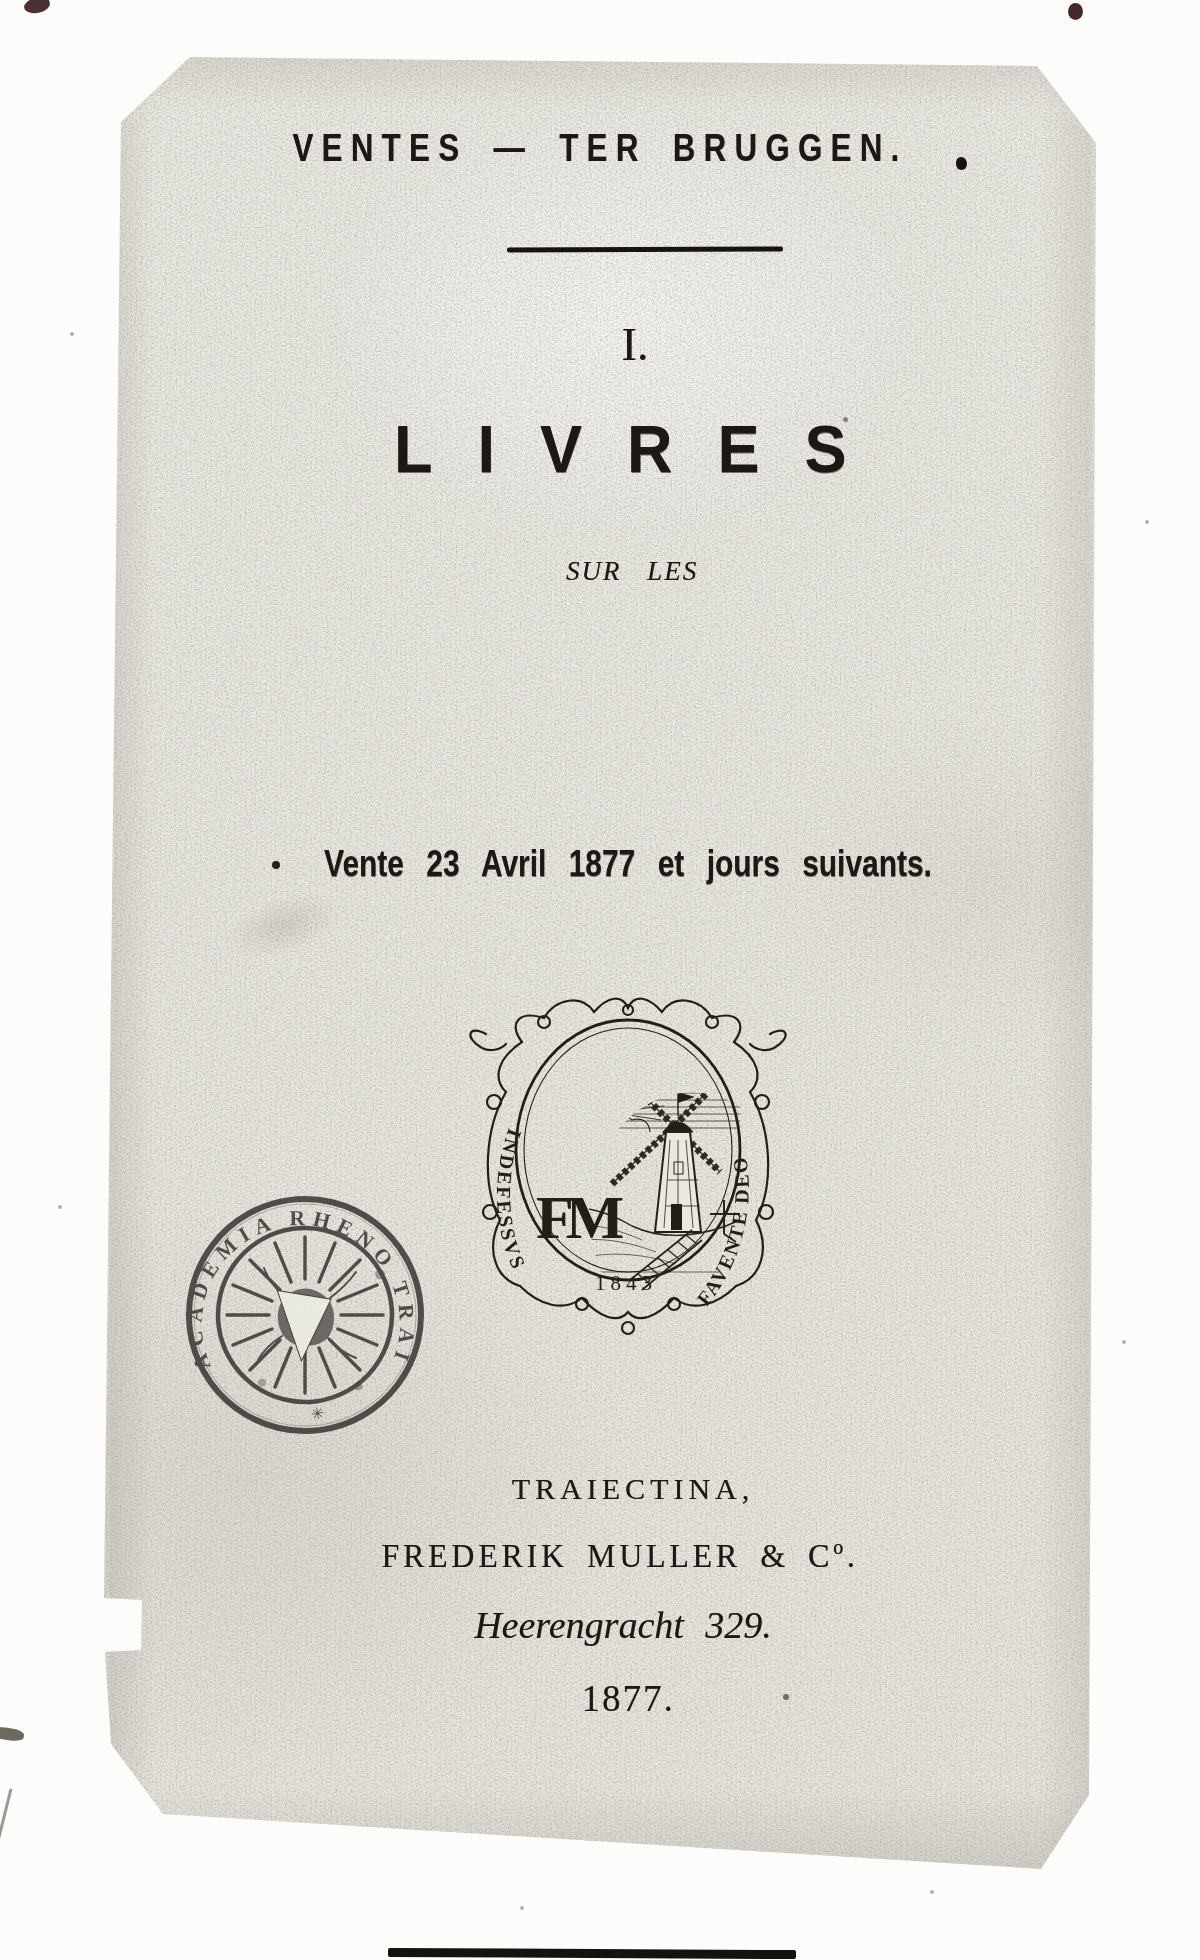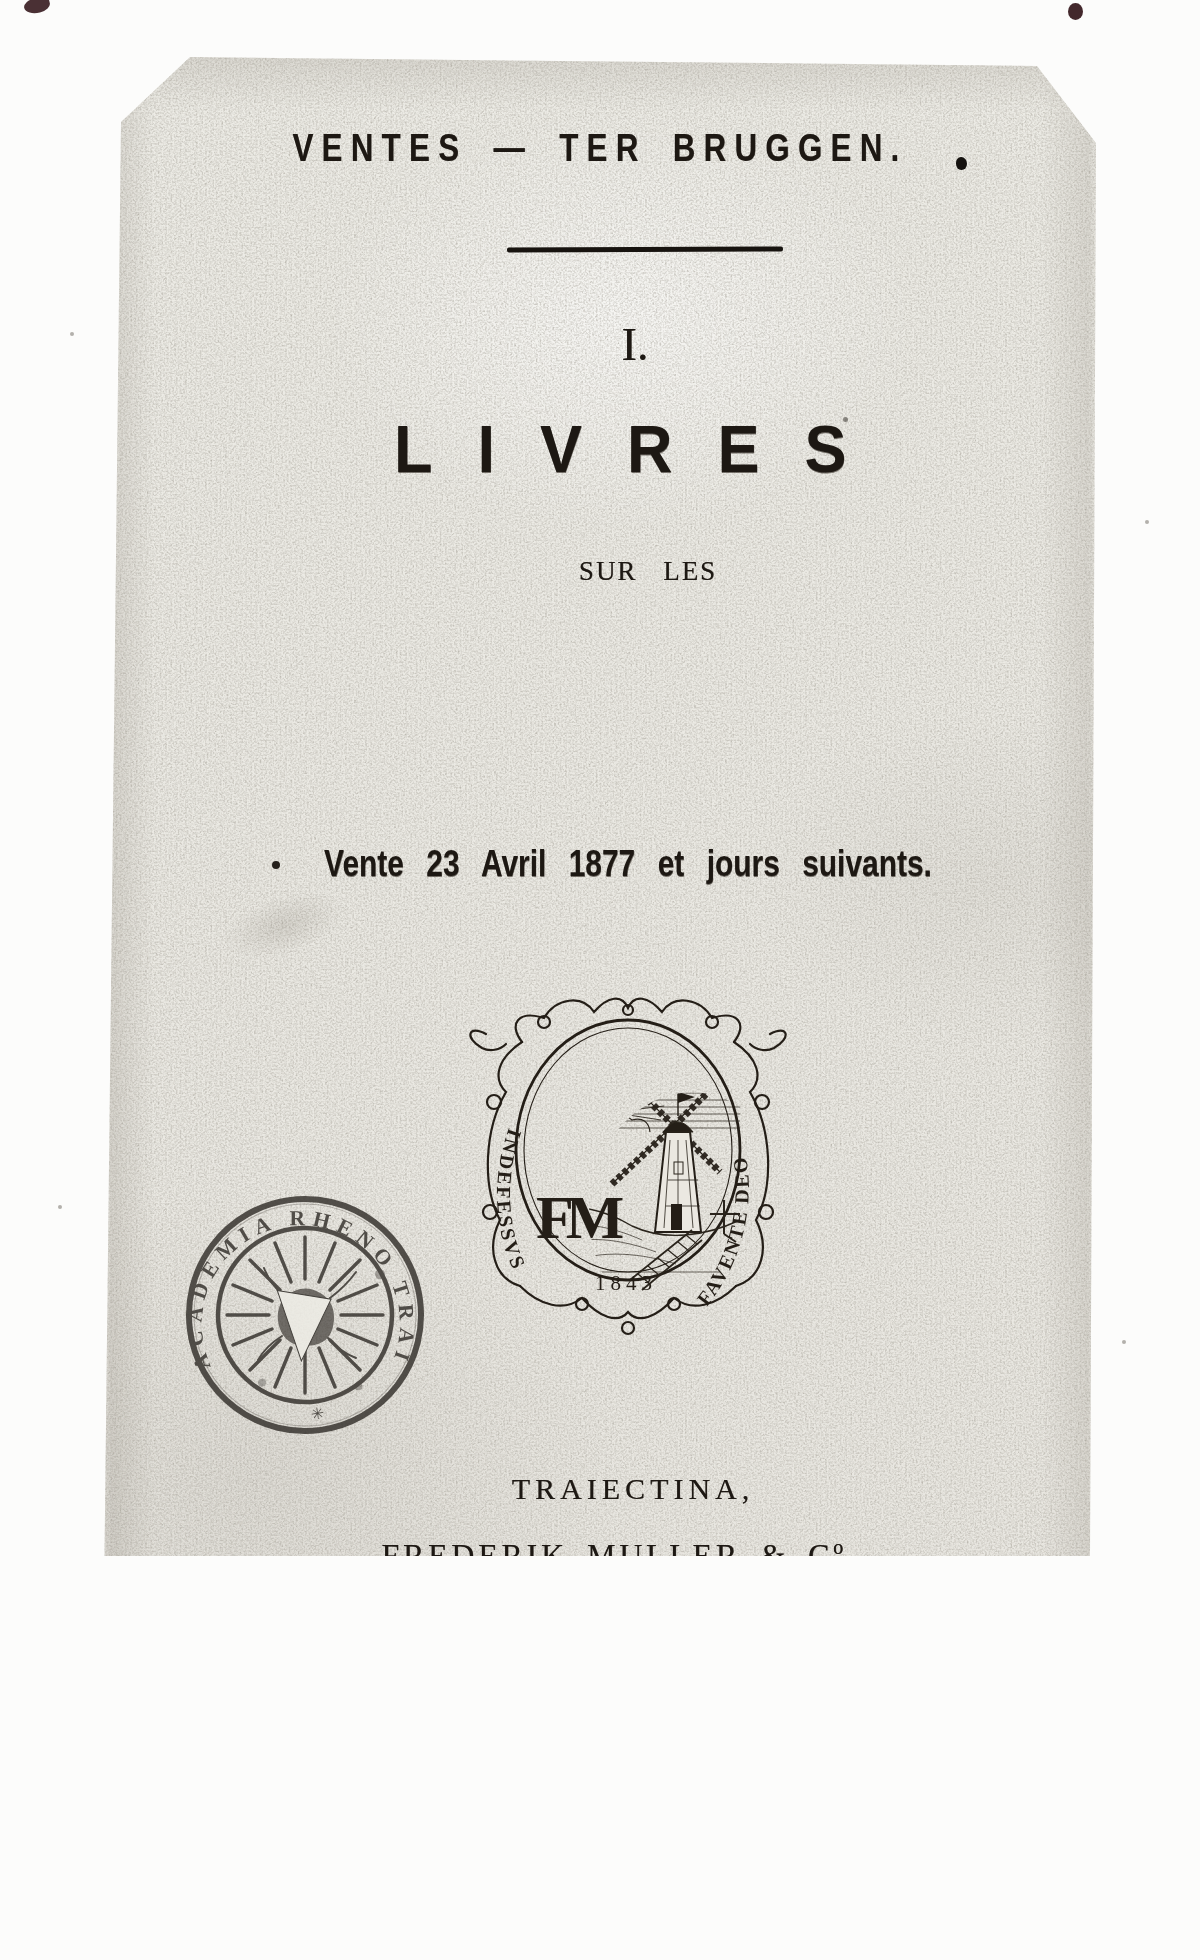--- a/index.html
+++ b/index.html
@@ -1,16 +1,16 @@
 <!DOCTYPE html>
 <html><head>
 <meta charset="utf-8">
 <style>
   html,body{margin:0;padding:0;background:#fcfcfb;}
-  .scan{position:relative;width:1200px;height:1556px;background:#fcfcfb;overflow:hidden;
+  .scan{position:relative;width:1200px;height:1960px;background:#fcfcfb;overflow:hidden;
         font-family:"Liberation Serif",serif;}
   .paper{position:absolute;left:0;top:0;width:1200px;height:1960px;
     clip-path:polygon(190px 57px,1037px 66px,1096px 143px,1089px 1795px,1041px 1869px,163px 1814px,111px 1744px,105px 1652px,141px 1650px,142px 1600px,104px 1598px,121px 122px);
     background:
       radial-gradient(420px 300px at 620px 320px, rgba(255,255,255,.55), transparent 70%),
       radial-gradient(520px 420px at 260px 1480px, rgba(118,112,102,.10), transparent 70%),
       radial-gradient(340px 240px at 990px 880px, rgba(118,112,102,.08), transparent 70%),
       linear-gradient(90deg, transparent 98px, rgba(116,108,96,.16) 112px, transparent 155px),
       linear-gradient(270deg, transparent 96px, rgba(116,108,96,.14) 112px, transparent 160px),
       linear-gradient(180deg, rgba(116,108,96,.14) 60px, transparent 110px),
@@ -22,21 +22,21 @@
   .t{position:absolute;white-space:nowrap;color:#1d1813;text-shadow:.3px .4px .6px rgba(28,20,13,.55);}
   .sans{font-family:"Liberation Sans",sans-serif;}
   .serif{font-family:"Liberation Serif",serif;}
   .ctr{transform:translateX(-50%);}
   #series{left:600px;top:126px;font-weight:700;font-size:34px;letter-spacing:9px;word-spacing:10px;
           transform:translateX(-50%) scale(.92,1.12);transform-origin:top center;}
   #rule{left:507px;top:247px;width:276px;height:5px;background:#17130f;border-radius:2px;transform:rotate(-.2deg);}
   #part{left:635px;top:318px;font-size:46px;}
   #livres{left:394px;top:411px;font-weight:700;font-size:63px;letter-spacing:45px;
           transform:scale(1,1.06);transform-origin:top left;}
-  #surles{left:648px;top:556px;font-size:27px;letter-spacing:2px;word-spacing:17px;}
+  #surles{left:632px;top:556px;font-size:27px;letter-spacing:2px;word-spacing:17px;font-style:italic;}
   #beaux{left:262px;top:655px;font-size:84px;letter-spacing:15px;}
   #vente{left:628px;top:843px;font-weight:700;font-size:34px;word-spacing:16px;
          transform:translateX(-50%) scale(.88,1.08);transform-origin:top center;}
   #amsterdam{left:633px;top:1472px;font-size:30px;letter-spacing:5px;}
   #frederik{left:620px;top:1537px;font-size:34px;letter-spacing:4px;word-spacing:8px;
             transform:translateX(-50%) scale(.94,1);transform-origin:top center;}
   #heeren{left:623px;top:1603px;font-style:italic;font-size:38px;word-spacing:12px;}
   #year{left:628px;top:1677px;font-weight:400;font-size:37px;letter-spacing:2px;}
   .emblem{position:absolute;left:452px;top:980px;}
   .stamp{position:absolute;left:180px;top:1190px;transform:rotate(-8deg);}
@@ -170,20 +170,21 @@
       <path d="M108,104 q20,-12 36,2 q14,12 8,32 q-6,20 -28,18 q-22,-2 -26,-22 q-3,-18 10,-30 Z" fill="#38342f" opacity=".8"></path>
       <polygon points="101,97 153,113 115,170" fill="#edebe4" stroke="#2b2824" stroke-width="1"></polygon>
       <circle cx="205" cy="95" r="5" fill="#38342f" opacity=".45"></circle>
       <circle cx="73" cy="186" r="4" fill="#38342f" opacity=".4"></circle>
       <circle cx="168" cy="203" r="4" fill="#38342f" opacity=".45"></circle>
     </g>
   </svg>
 
   <div class="t serif ctr" id="amsterdam">TRAIECTINA,</div>
   <div class="t serif" id="frederik">FREDERIK MULLER &amp; Cº.</div>
+  <div class="t serif ctr" id="heeren">Heerengracht 329.</div>
   <div class="t serif ctr" id="year">1877.</div>
 
   <div class="mark m1"></div>
   <div class="mark m2"></div>
   <div class="mark m3"></div>
   <div class="mark m4"></div>
   <div class="mark m5"></div>
   <div class="mark m6"></div>
   <div class="mark m7"></div>
   <div class="mark m8"></div>

